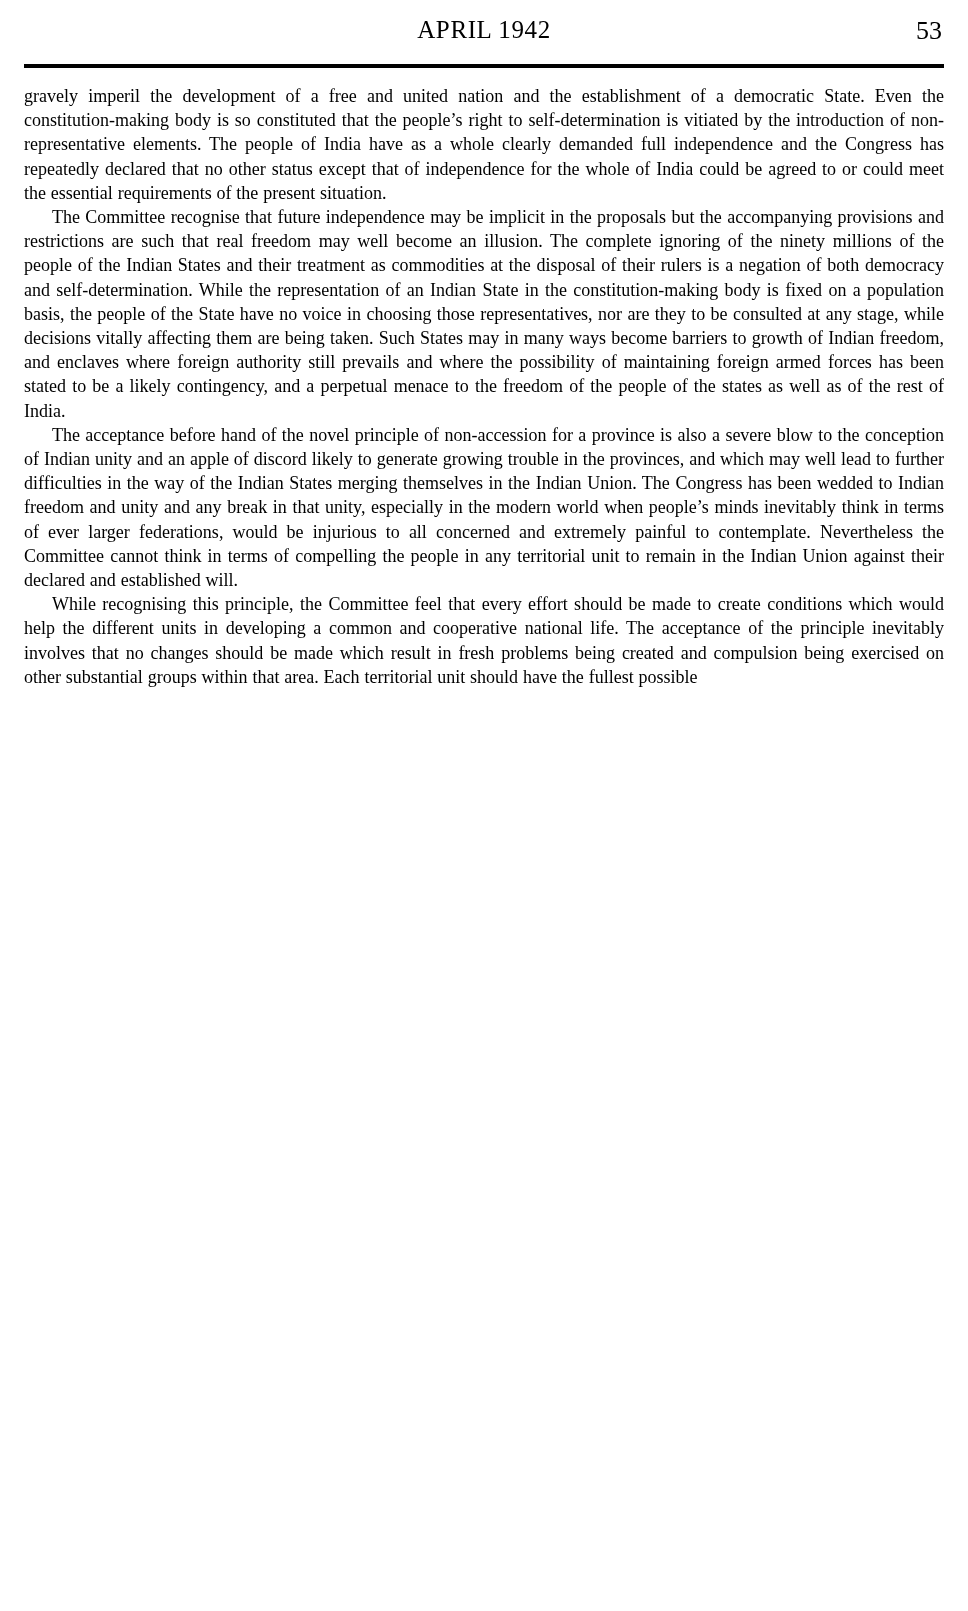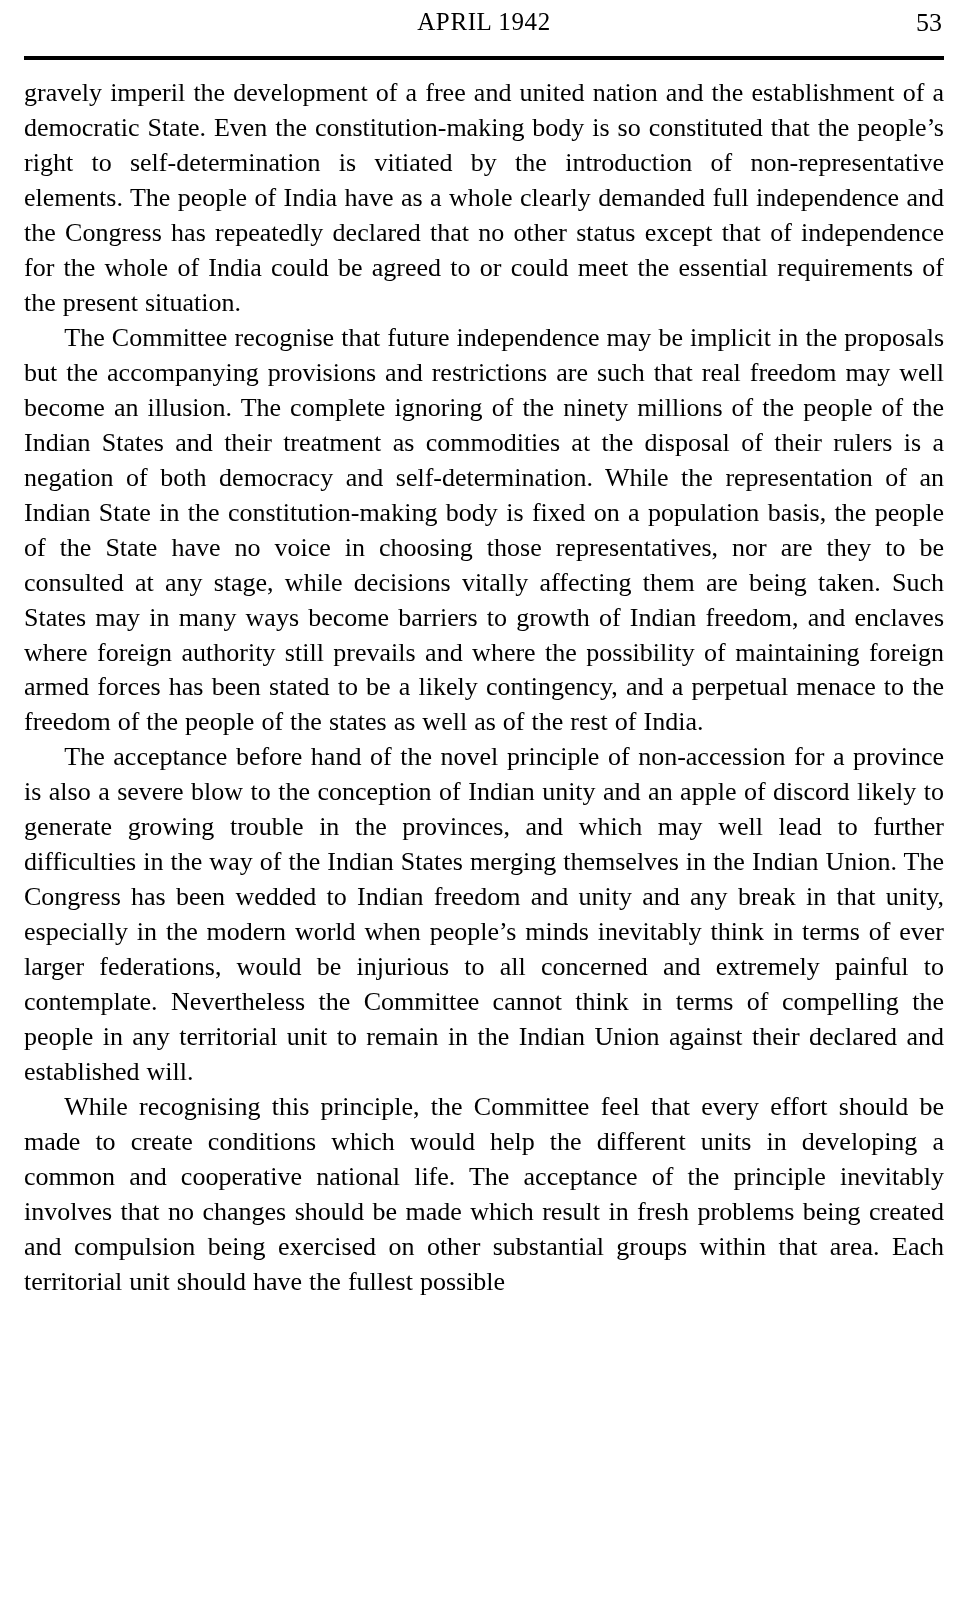--- a/index.html
+++ b/index.html
@@ -12,21 +12,21 @@
     height: 1611px;
     font-family: "Liberation Serif", serif;
     color: #000000;
     overflow: hidden;
   }
   .page {
     position: relative;
     width: 968px;
     height: 1611px;
     box-sizing: border-box;
-    padding: 0 24px;
+    padding: 8px 24px;
   }
   .running-head {
     display: flex;
     align-items: baseline;
     justify-content: center;
     position: relative;
     height: 44px;
     padding-top: 8px;
   }
   .running-head .head-title {
@@ -39,21 +39,21 @@
     right: 2px;
     top: 8px;
     font-size: 26px;
   }
   .rule {
     border-top: 4px solid #000;
     margin: 4px 0 16px 0;
   }
   .body-text p {
     margin: 0;
-    font-size: 26px;
+    font-size: 18px;
     line-height: 1.345;
     text-align: justify;
     text-justify: inter-word;
     hyphens: none;
     word-spacing: 0.02em;
   }
   .body-text p + p {
     text-indent: 1.55em;
   }
   .body-text p:last-child {

